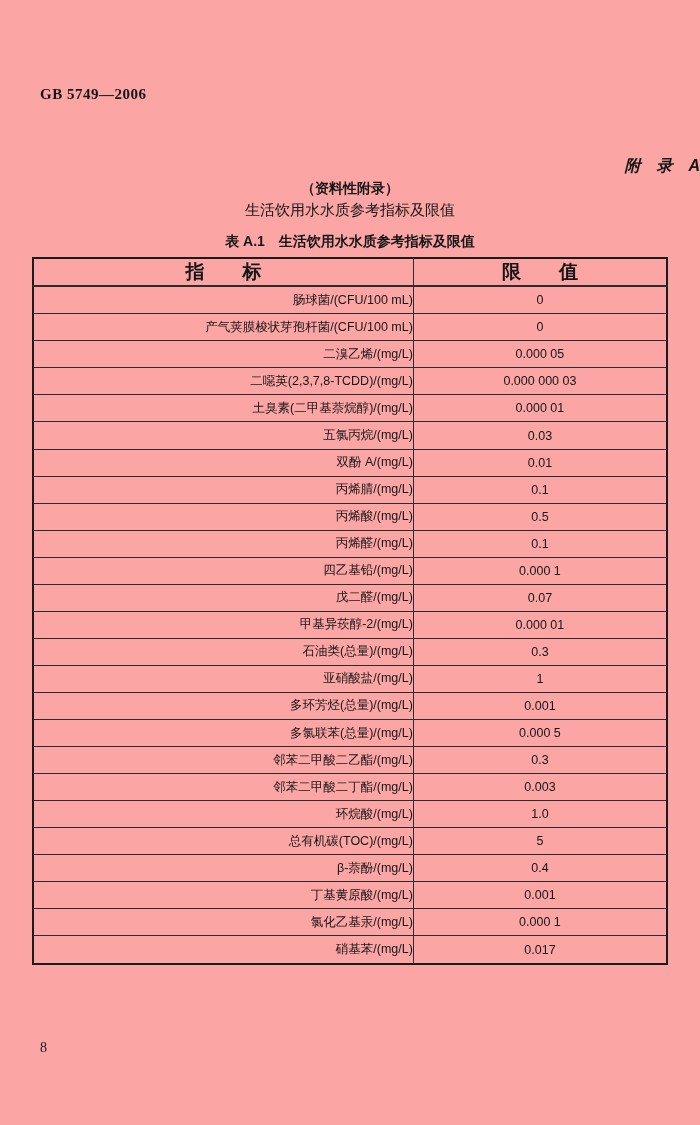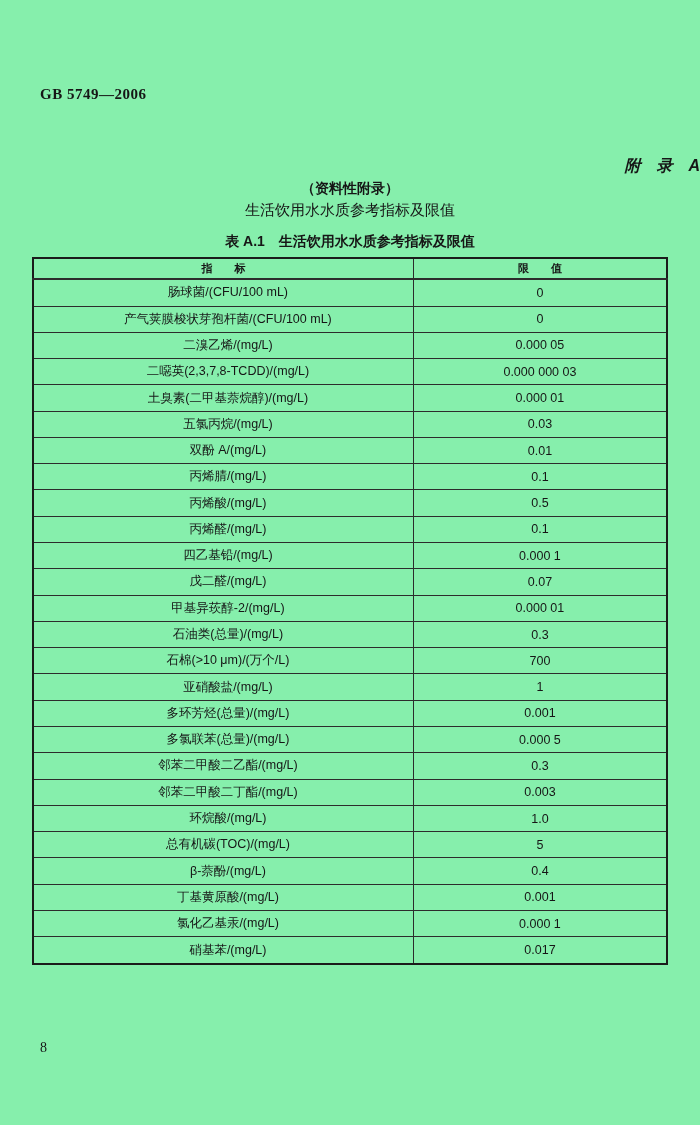--- a/index.html
+++ b/index.html
@@ -3,21 +3,21 @@
 <meta charset="utf-8">
 <style>
   * { margin: 0; padding: 0; box-sizing: border-box; }
   html, body { background: #e8e8e8; }
   body { font-family: "Liberation Sans", "DejaVu Sans", sans-serif; }
   .page {
     position: relative;
     width: 700px;
     height: 1125px;
     margin: 0 auto;
-    background: #86efac;
+    background: #fca5a5;
     color: #161616;
     overflow: hidden;
   }
   .doc-code {
     position: absolute;
     left: 40px;
     top: 86px;
     font-size: 15px;
     font-weight: bold;
     letter-spacing: 0.5px;
@@ -68,27 +68,27 @@
     font-size: 12.5px;
   }
   table.limits th, table.limits td {
     border: 1px solid #2c2c2c;
     vertical-align: middle;
     overflow: hidden;
     white-space: nowrap;
   }
   table.limits th {
     height: 21px;
-    font-size: 11px;
+    font-size: 19px;
     font-weight: bold;
     text-align: center;
     border-bottom-width: 2px;
     margin-top: 44px;
   }
-  td.c-ind { text-align: center; padding-left: 9px; }
+  td.c-ind { text-align: right; padding-left: 9px; }
   td.c-lim { text-align: center; }
   .col-ind { width: 60%; }
   .col-lim { width: 40%; }
   .page-number {
     position: absolute;
     left: 40px;
     top: 1040px;
     font-size: 14px;
     font-family: "Liberation Serif", "DejaVu Serif", serif;
   }
@@ -170,24 +170,20 @@
         </tr>
         <tr>
           <td class="c-ind">甲基异莰醇-2/(mg/L)</td>
           <td class="c-lim">0.000 01</td>
         </tr>
         <tr>
           <td class="c-ind">石油类(总量)/(mg/L)</td>
           <td class="c-lim">0.3</td>
         </tr>
         <tr>
-          <td class="c-ind">石棉(&gt;10 μm)/(万个/L)</td>
-          <td class="c-lim">700</td>
-        </tr>
-        <tr>
           <td class="c-ind">亚硝酸盐/(mg/L)</td>
           <td class="c-lim">1</td>
         </tr>
         <tr>
           <td class="c-ind">多环芳烃(总量)/(mg/L)</td>
           <td class="c-lim">0.001</td>
         </tr>
         <tr>
           <td class="c-ind">多氯联苯(总量)/(mg/L)</td>
           <td class="c-lim">0.000 5</td>

